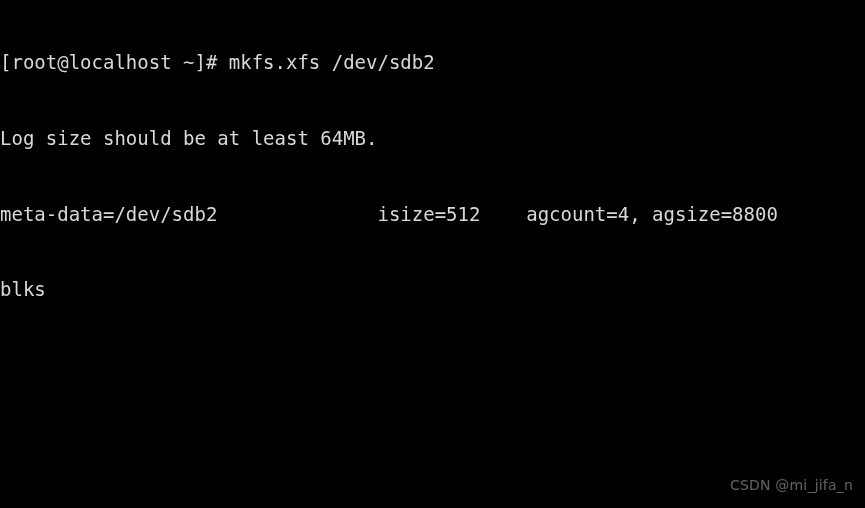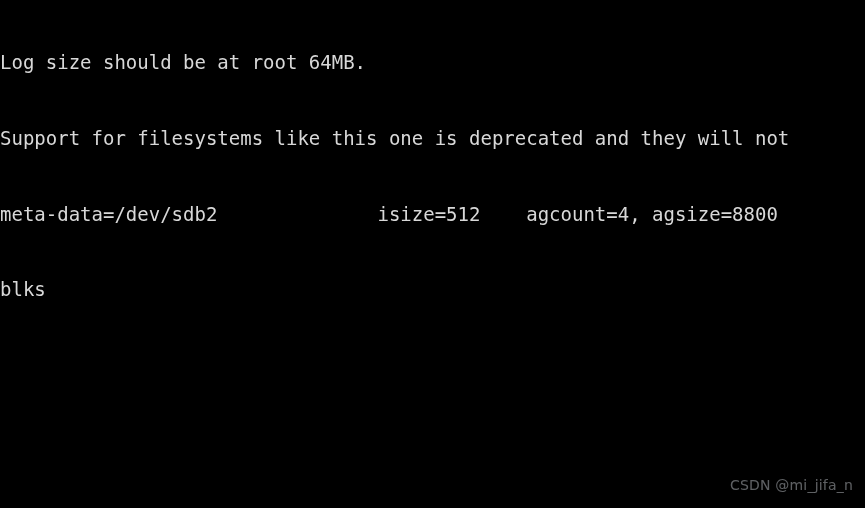--- a/index.html
+++ b/index.html
@@ -46,22 +46,22 @@
     pointer-events: none;
     white-space: pre;
     margin-left: 8px;
   }
 </style>
 </head>
 <body>
 
 <div id="terminal">
   <div id="screen">
-    <span class="line">Log size should be at root 64MB.</span>
-    <span class="line">Support for filesystems like this one is deprecated and they will not</span>
+    <span class="line">[root@localhost ~]# mkfs.xfs /dev/sdb2</span>
+    <span class="line">Log size should be at least 64MB.</span>
     <span class="line">meta-data=/dev/sdb2              isize=512    agcount=4, agsize=8800</span>
     <span class="line">blks</span>
     
     
     
     
     
     
     
     

